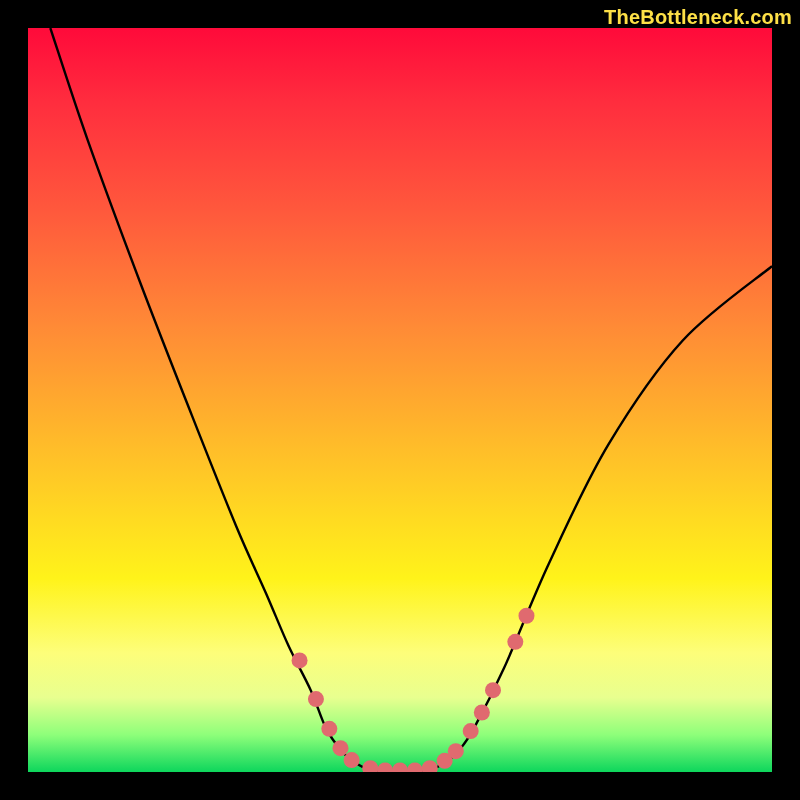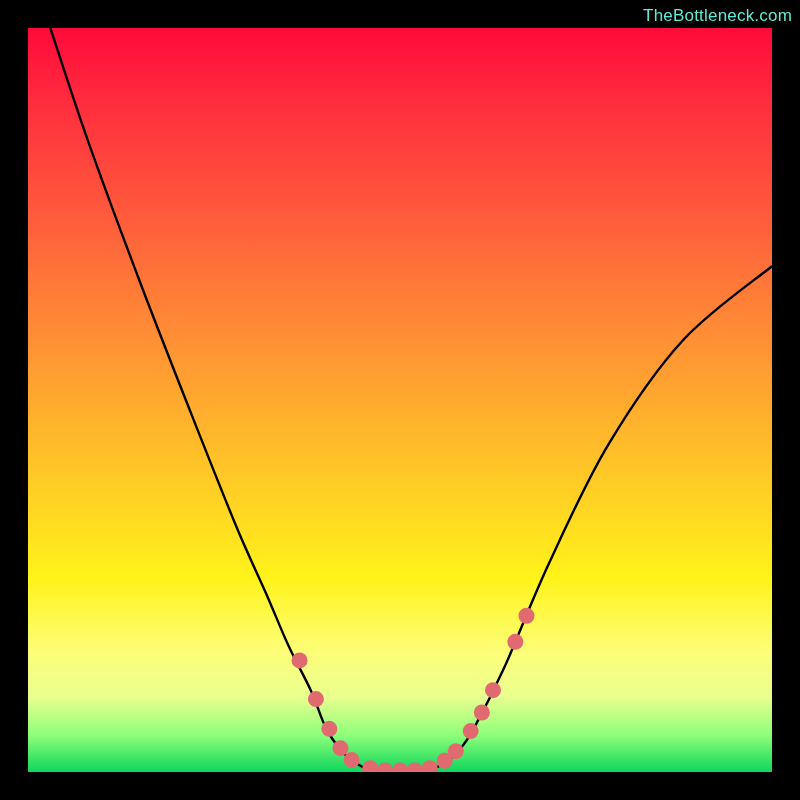--- a/index.html
+++ b/index.html
@@ -27,23 +27,23 @@
       #fdfe7a 84%,
       #e8ff8f 90%,
       #8eff7a 95%,
       #0dd65c 100%);
     box-sizing: border-box;
   }
   .watermark {
     position: absolute;
     top: 6px;
     right: 8px;
-    font-size: 17px;
-    font-weight: 400;
-    color: #5eead4;
+    font-size: 20px;
+    font-weight: 700;
+    color: #fde047;
     letter-spacing: 0.2px;
     user-select: none;
   }
   svg.plot {
     position: absolute;
     left: 28px;
     top: 28px;
     width: 744px;
     height: 744px;
   }

